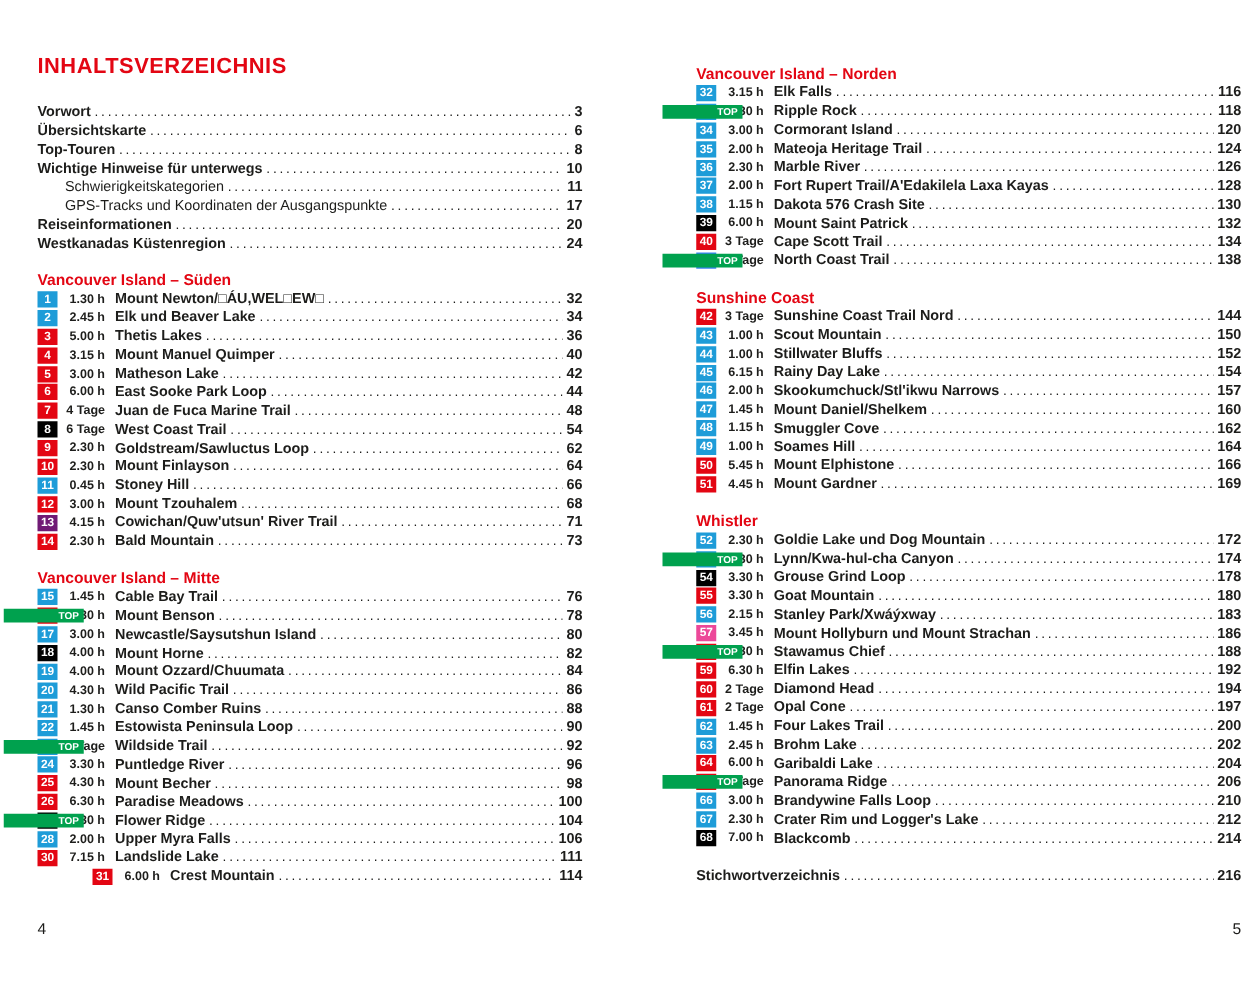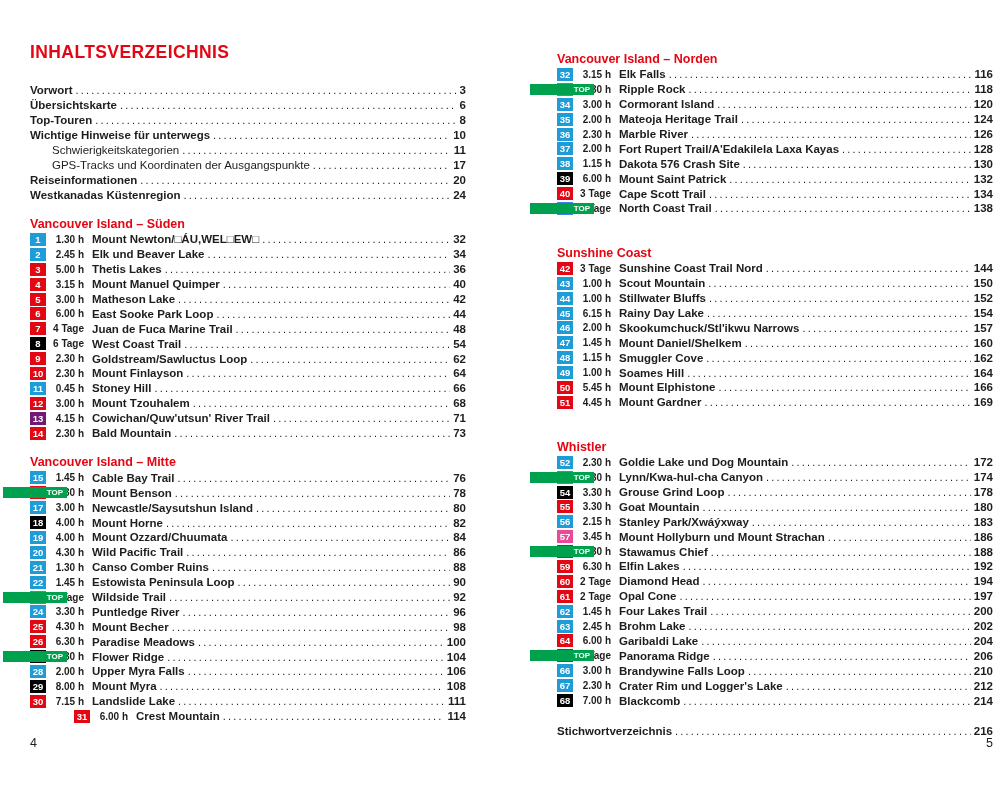--- a/index.html
+++ b/index.html
@@ -30,21 +30,21 @@
   .front-row.indent { padding-left: 22px; font-weight: normal; }
   .fm-label { white-space: nowrap; }
 
   .dots { flex: 1 1 auto; overflow: hidden; white-space: nowrap; margin: 0 3px; min-width: 6px; }
   .dots::before {
     content: "......................................................................................................................................................";
     letter-spacing: 2.2px; font-size: 11px; font-weight: normal; color: #1d1d1b;
   }
   .pageno { font-size: 11.5px; font-weight: bold; white-space: nowrap; flex: 0 0 auto; }
 
-  .section { margin-top: 30px; }
+  .section { margin-top: 15px; }
   .page-left .section { margin-top: 15px; }
   #right-sections .section:first-child { margin-top: 0; }
   .section-title {
     margin: 0; height: 15px; line-height: 15px;
     font-size: 12.5px; font-weight: bold;
     color: var(--red, #e30613);
   }
 
   .entry { height: 14.9px; position: relative; font-size: 11.5px; }
   .num-badge {
@@ -348,28 +348,20 @@
             <div class="row entry">
 
     <span class="num-badge" style="background: rgb(30, 156, 216);">28</span>
     <span class="duration">2.00 h</span>
     <span class="trail-title">Upper Myra Falls</span>
     <span class="dots"></span>
     <span class="pageno">106</span>
   </div>
             <div class="row entry">
 
-    <span class="num-badge" style="background: rgb(0, 0, 0);">29</span>
-    <span class="duration">8.00 h</span>
-    <span class="trail-title">Mount Myra</span>
-    <span class="dots"></span>
-    <span class="pageno">108</span>
-  </div>
-            <div class="row entry">
-
     <span class="num-badge" style="background: rgb(227, 6, 19);">30</span>
     <span class="duration">7.15 h</span>
     <span class="trail-title">Landslide Lake</span>
     <span class="dots"></span>
     <span class="pageno">111</span>
   </div>
             <div class="row entry">
 
     <span class="num-badge" style="background: rgb(227, 6, 19); margin-left: 44px;">31</span>
     <span class="duration">6.00 h</span>

